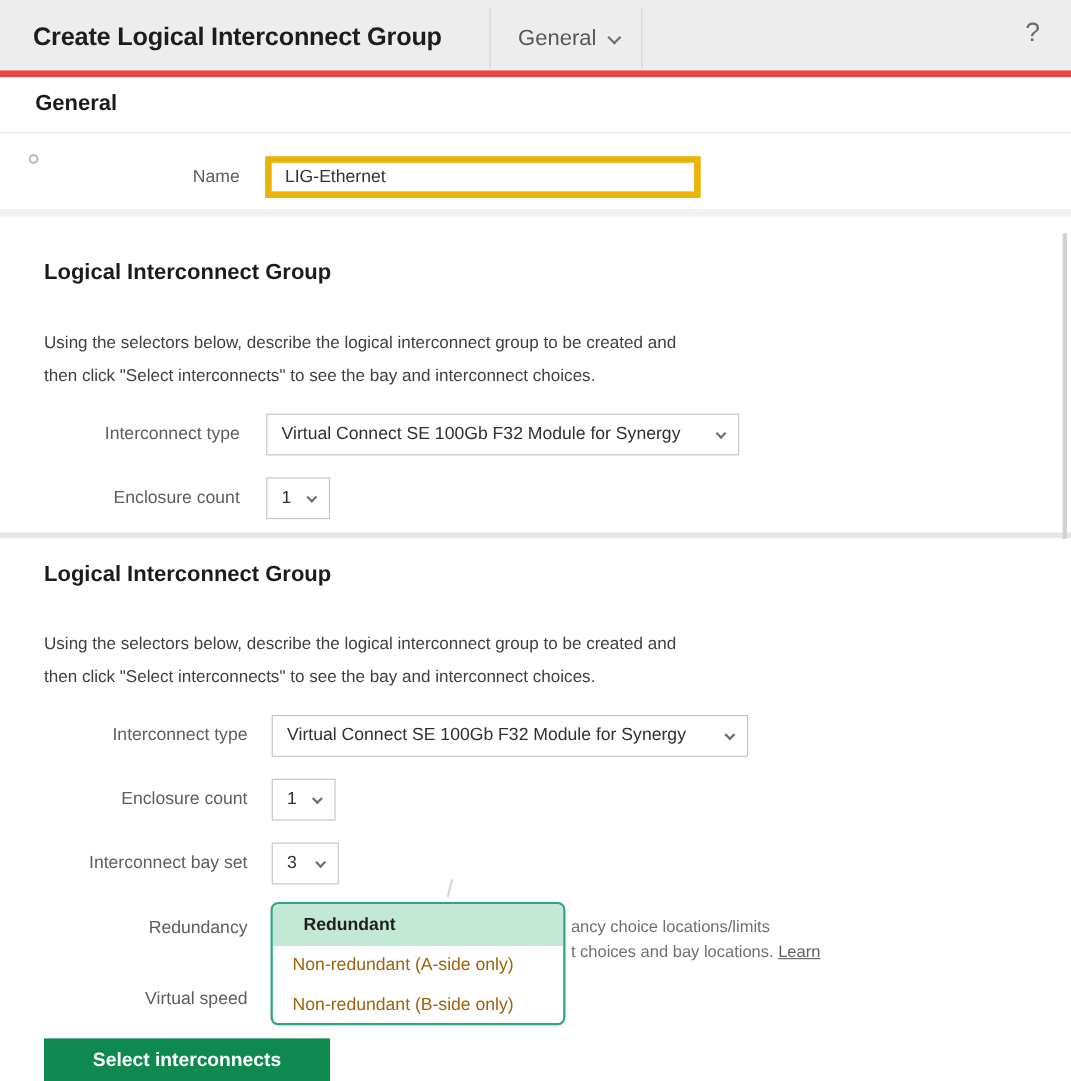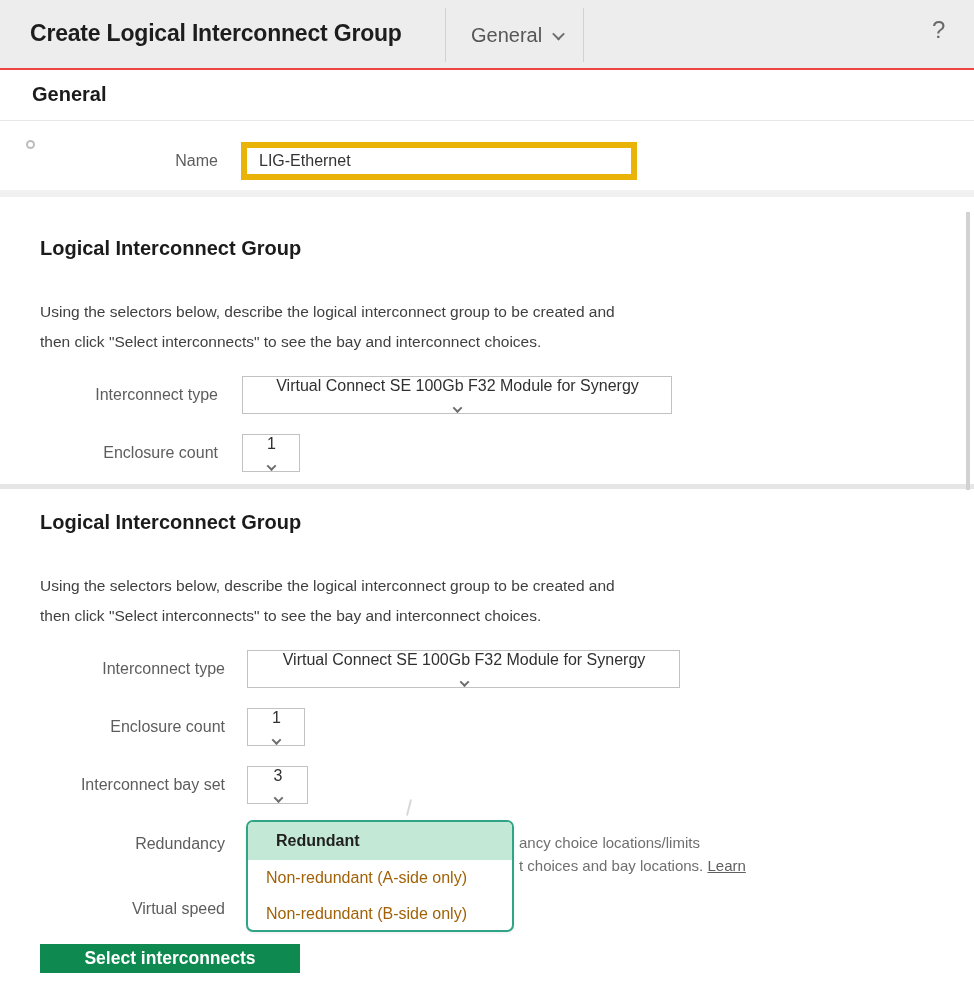--- a/index.html
+++ b/index.html
@@ -1,55 +1,55 @@
 <!DOCTYPE html>
 <html><head>
 <meta charset="utf-8">
 <style>
   * { margin:0; padding:0; box-sizing:border-box; }
   html,body { width:974px; height:983px; }
   body { font-family:"Liberation Sans", sans-serif; background:#ffffff; overflow:hidden; }
   #app { position:relative; width:974px; height:983px; background:#ffffff; }
 
   
-  .header { position:absolute; left:0; top:0; width:974px; height:70px; background:#ededed; border-bottom:2px solid #ef4444; }
+  .header { position:absolute; left:0; top:0; width:974px; height:70px; background:#ededed; border-bottom:6px solid #ef4444; }
   .dialog-title { position:absolute; left:30px; top:20px; font-size:23px; font-weight:700; color:#1d1d1d; letter-spacing:-0.2px; }
   .view-selector { position:absolute; left:445px; top:8px; height:54px; padding:0 20px 0 25px; display:flex; align-items:center; gap:12px; border-left:1px solid #d2d2d2; border-right:1px solid #d2d2d2; cursor:pointer; }
   .view-selector-label { font-size:20px; color:#565656; }
   .help-icon { position:absolute; left:932px; top:16px; font-size:24px; color:#6a6a6a; cursor:pointer; }
 
   
   .chev { display:inline-block; width:9px; height:9px; border-right:2px solid #6e6e6e; border-bottom:2px solid #6e6e6e; transform:rotate(45deg) translate(-1px,-1px); }
   .chev.small { width:7px; height:7px; }
 
   
   .section-heading { position:absolute; font-size:20px; font-weight:700; color:#1b1b1b; }
   .rule { position:absolute; left:0; width:974px; background:#e8e8e8; }
 
   .desc-line { position:absolute; left:40px; font-size:15.5px; color:#3f3f3f; }
 
   
   .field-label { position:absolute; left:30px; text-align:right; font-size:16px; color:#5d5d5d; }
   .w1 { width:188px; }
   .w2 { width:195px; }
   .text-input { position:absolute; height:38px; border:6px solid #eab308; background:#fff; font-family:"Liberation Sans", sans-serif; font-size:16px; color:#333; padding:0 12px; }
-  .select-box { position:absolute; height:38px; border:1px solid #c2c2c2; background:#fff; display:flex; align-items:center; justify-content:space-between; padding:0 12px 0 13px; cursor:pointer;flex-direction:column; }
+  .select-box { position:absolute; height:38px; border:1px solid #c2c2c2; background:#fff; display:flex; align-items:center; justify-content:space-between; padding:0 12px 0 13px; cursor:pointer; }
   .select-value { font-size:16px; color:#303030; white-space:nowrap; }
 
   .ring-icon { position:absolute; left:26px; top:140px; width:9px; height:9px; border:2px solid #bdbdbd; border-radius:50%; }
 
   
   .dd-panel { position:absolute; left:246px; top:820px; width:268px; height:112px; background:#ffffff; border:2px solid #2fa585; border-radius:7px; overflow:hidden; z-index:5; box-shadow:0 1px 3px rgba(0,0,0,0.08); }
   .dd-option { height:36px; display:flex; align-items:center; padding-left:18px; font-size:16px; color:#a16207; cursor:pointer; }
   .dd-option.selected { height:38px; font-weight:700; background:#c3e8d5; color:#1f1f1f;padding-left:28px; }
 
   .hint { position:absolute; left:519px; top:832px; width:440px; font-size:15px; color:#6f6f6f; line-height:22.5px; z-index:1; }
   .hint .learn-link { text-decoration:underline; color:#5f5f5f; cursor:pointer; }
 
-  .primary-button { position:absolute; left:40px; top:944px; width:260px; height:29px; background:#0e8a50; border:none; color:#ffffff; font-family:"Liberation Sans", sans-serif; font-size:17.5px; font-weight:700; cursor:pointer; display:flex; align-items:center; justify-content:center; }
+  .primary-button { position:absolute; left:40px; top:944px; width:260px; height:39px; background:#0e8a50; border:none; color:#ffffff; font-family:"Liberation Sans", sans-serif; font-size:17.5px; font-weight:700; cursor:pointer; display:flex; align-items:center; justify-content:center; }
 
   .scrollbar-thumb { position:absolute; left:966px; top:212px; width:4px; height:278px; background:#d2d2d2; }
   .pointer-artifact { position:absolute; left:408px; top:799px; width:2px; height:17px; background:#d8d8d8; transform:rotate(14deg); border-radius:2px; }
 </style>
 </head>
 <body>
 
 <div id="app">
 
   <div class="header">

